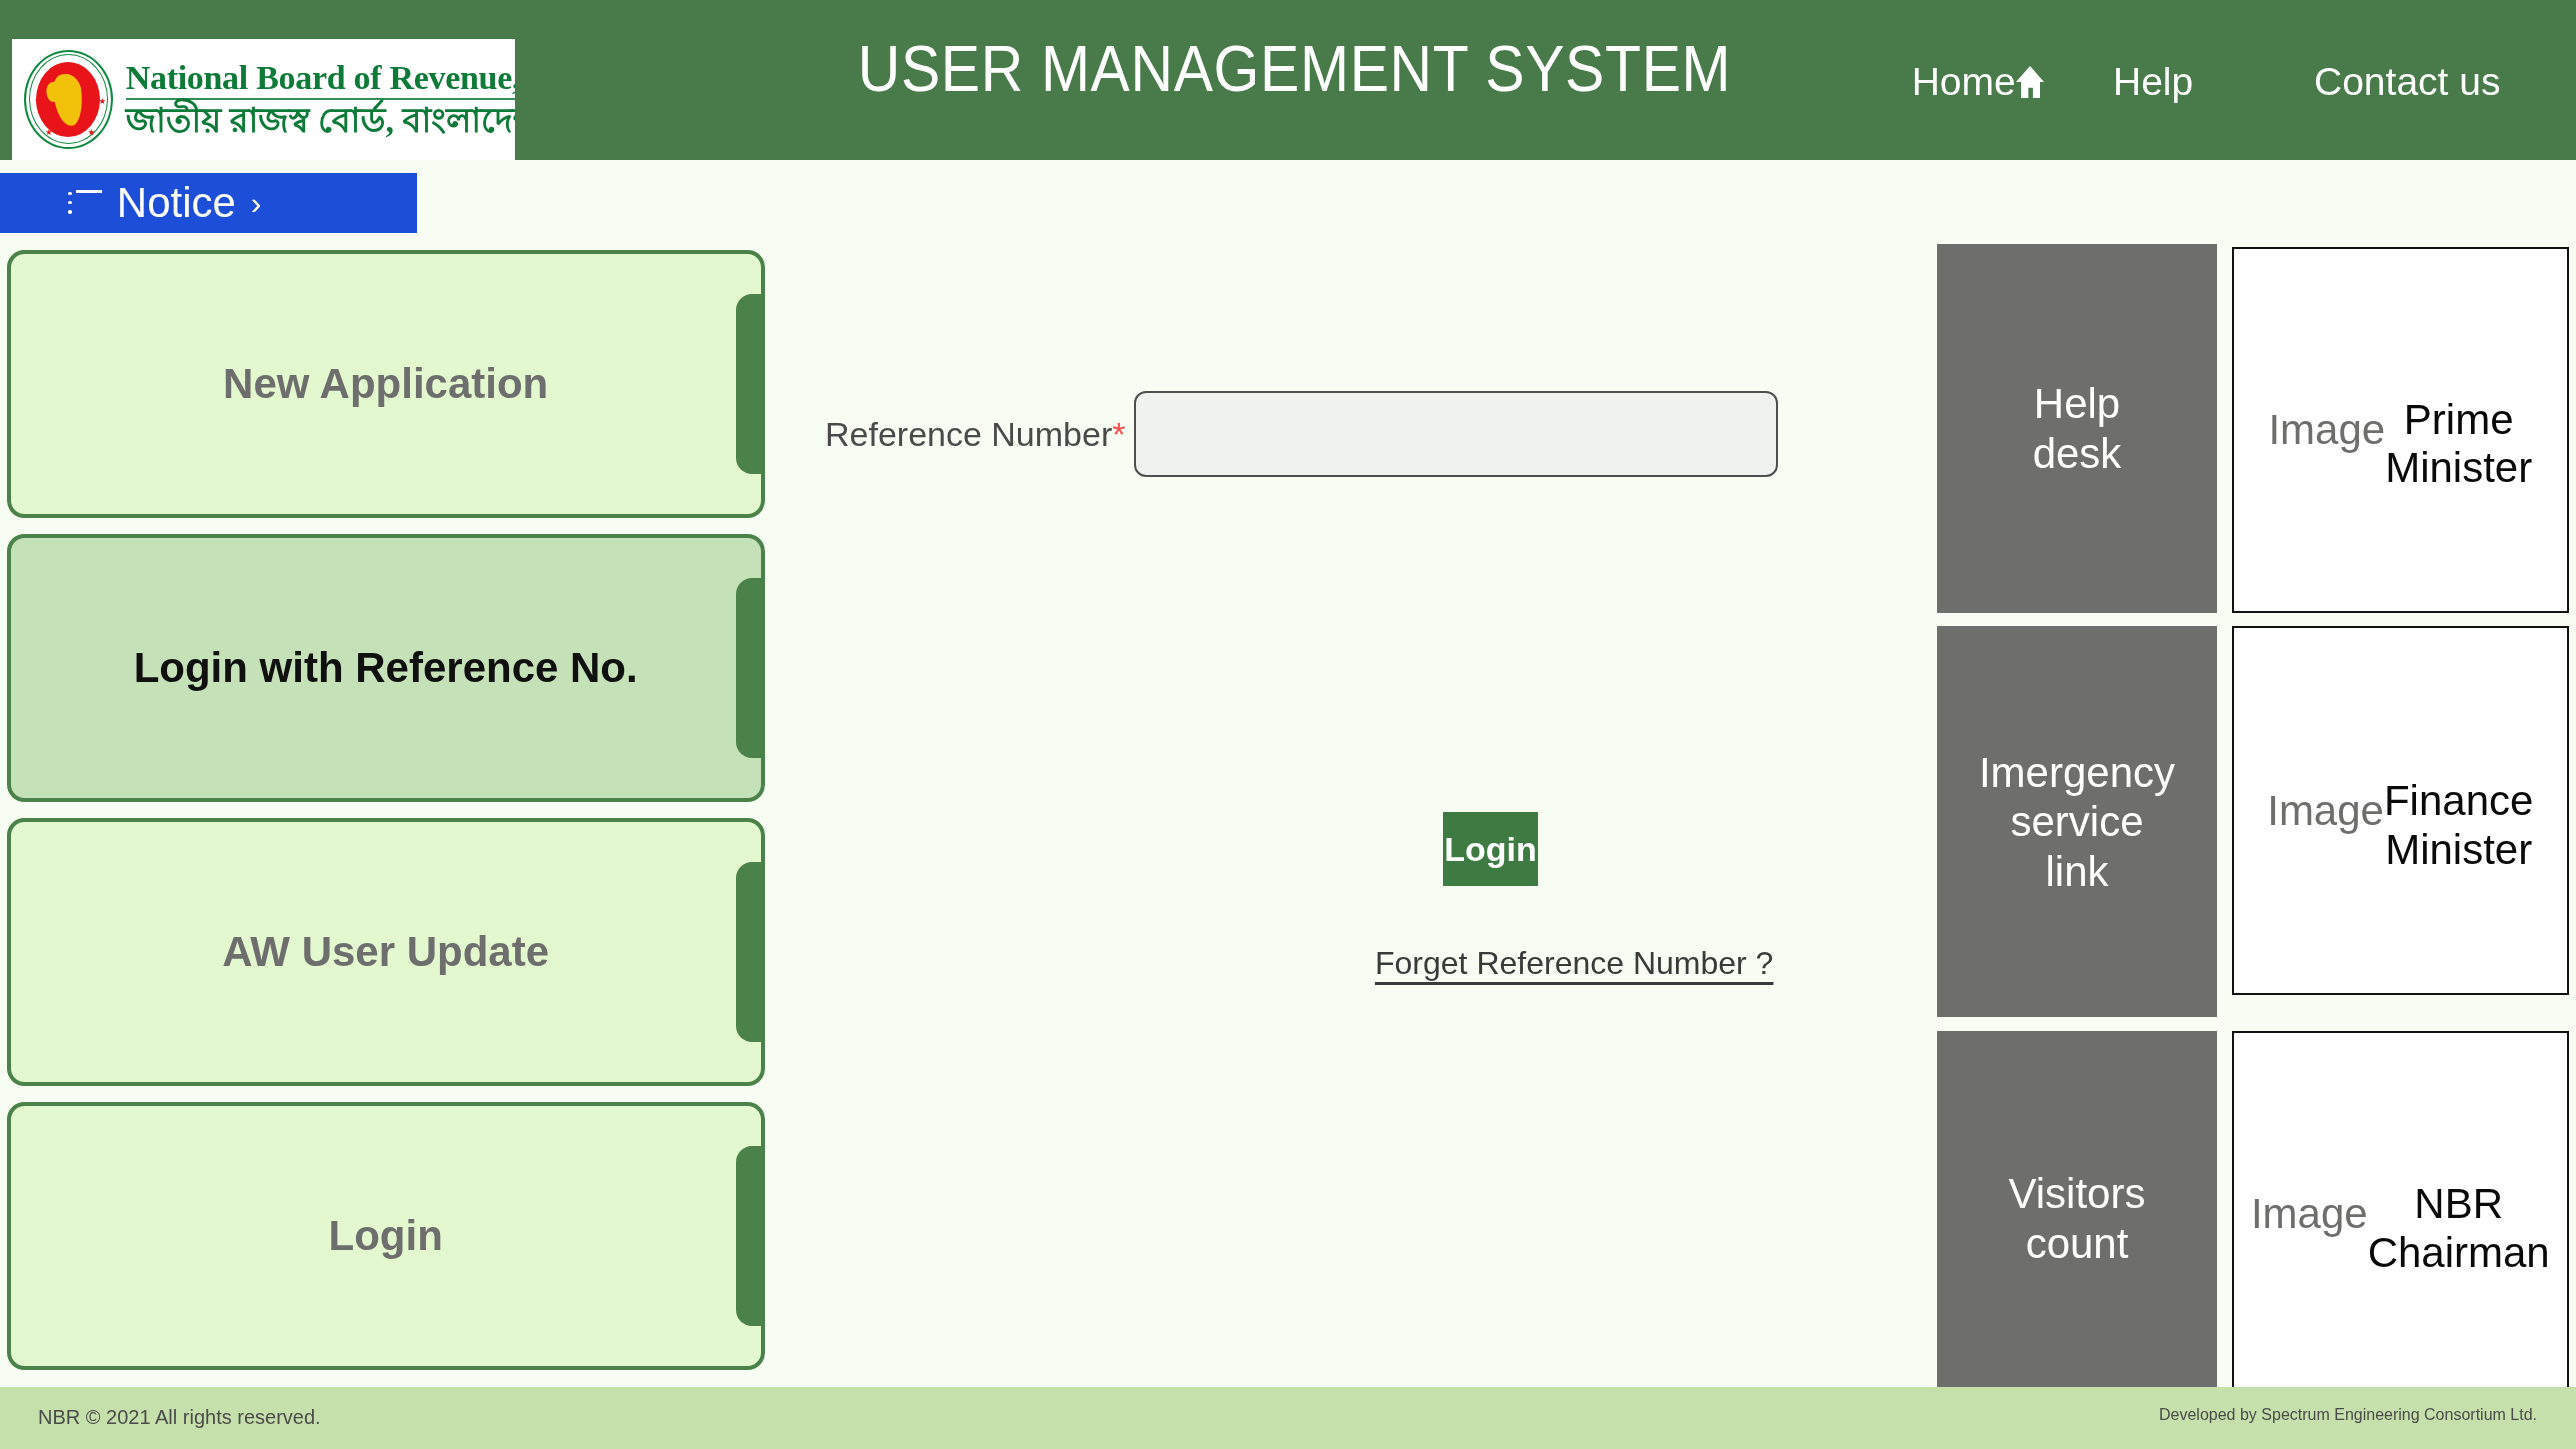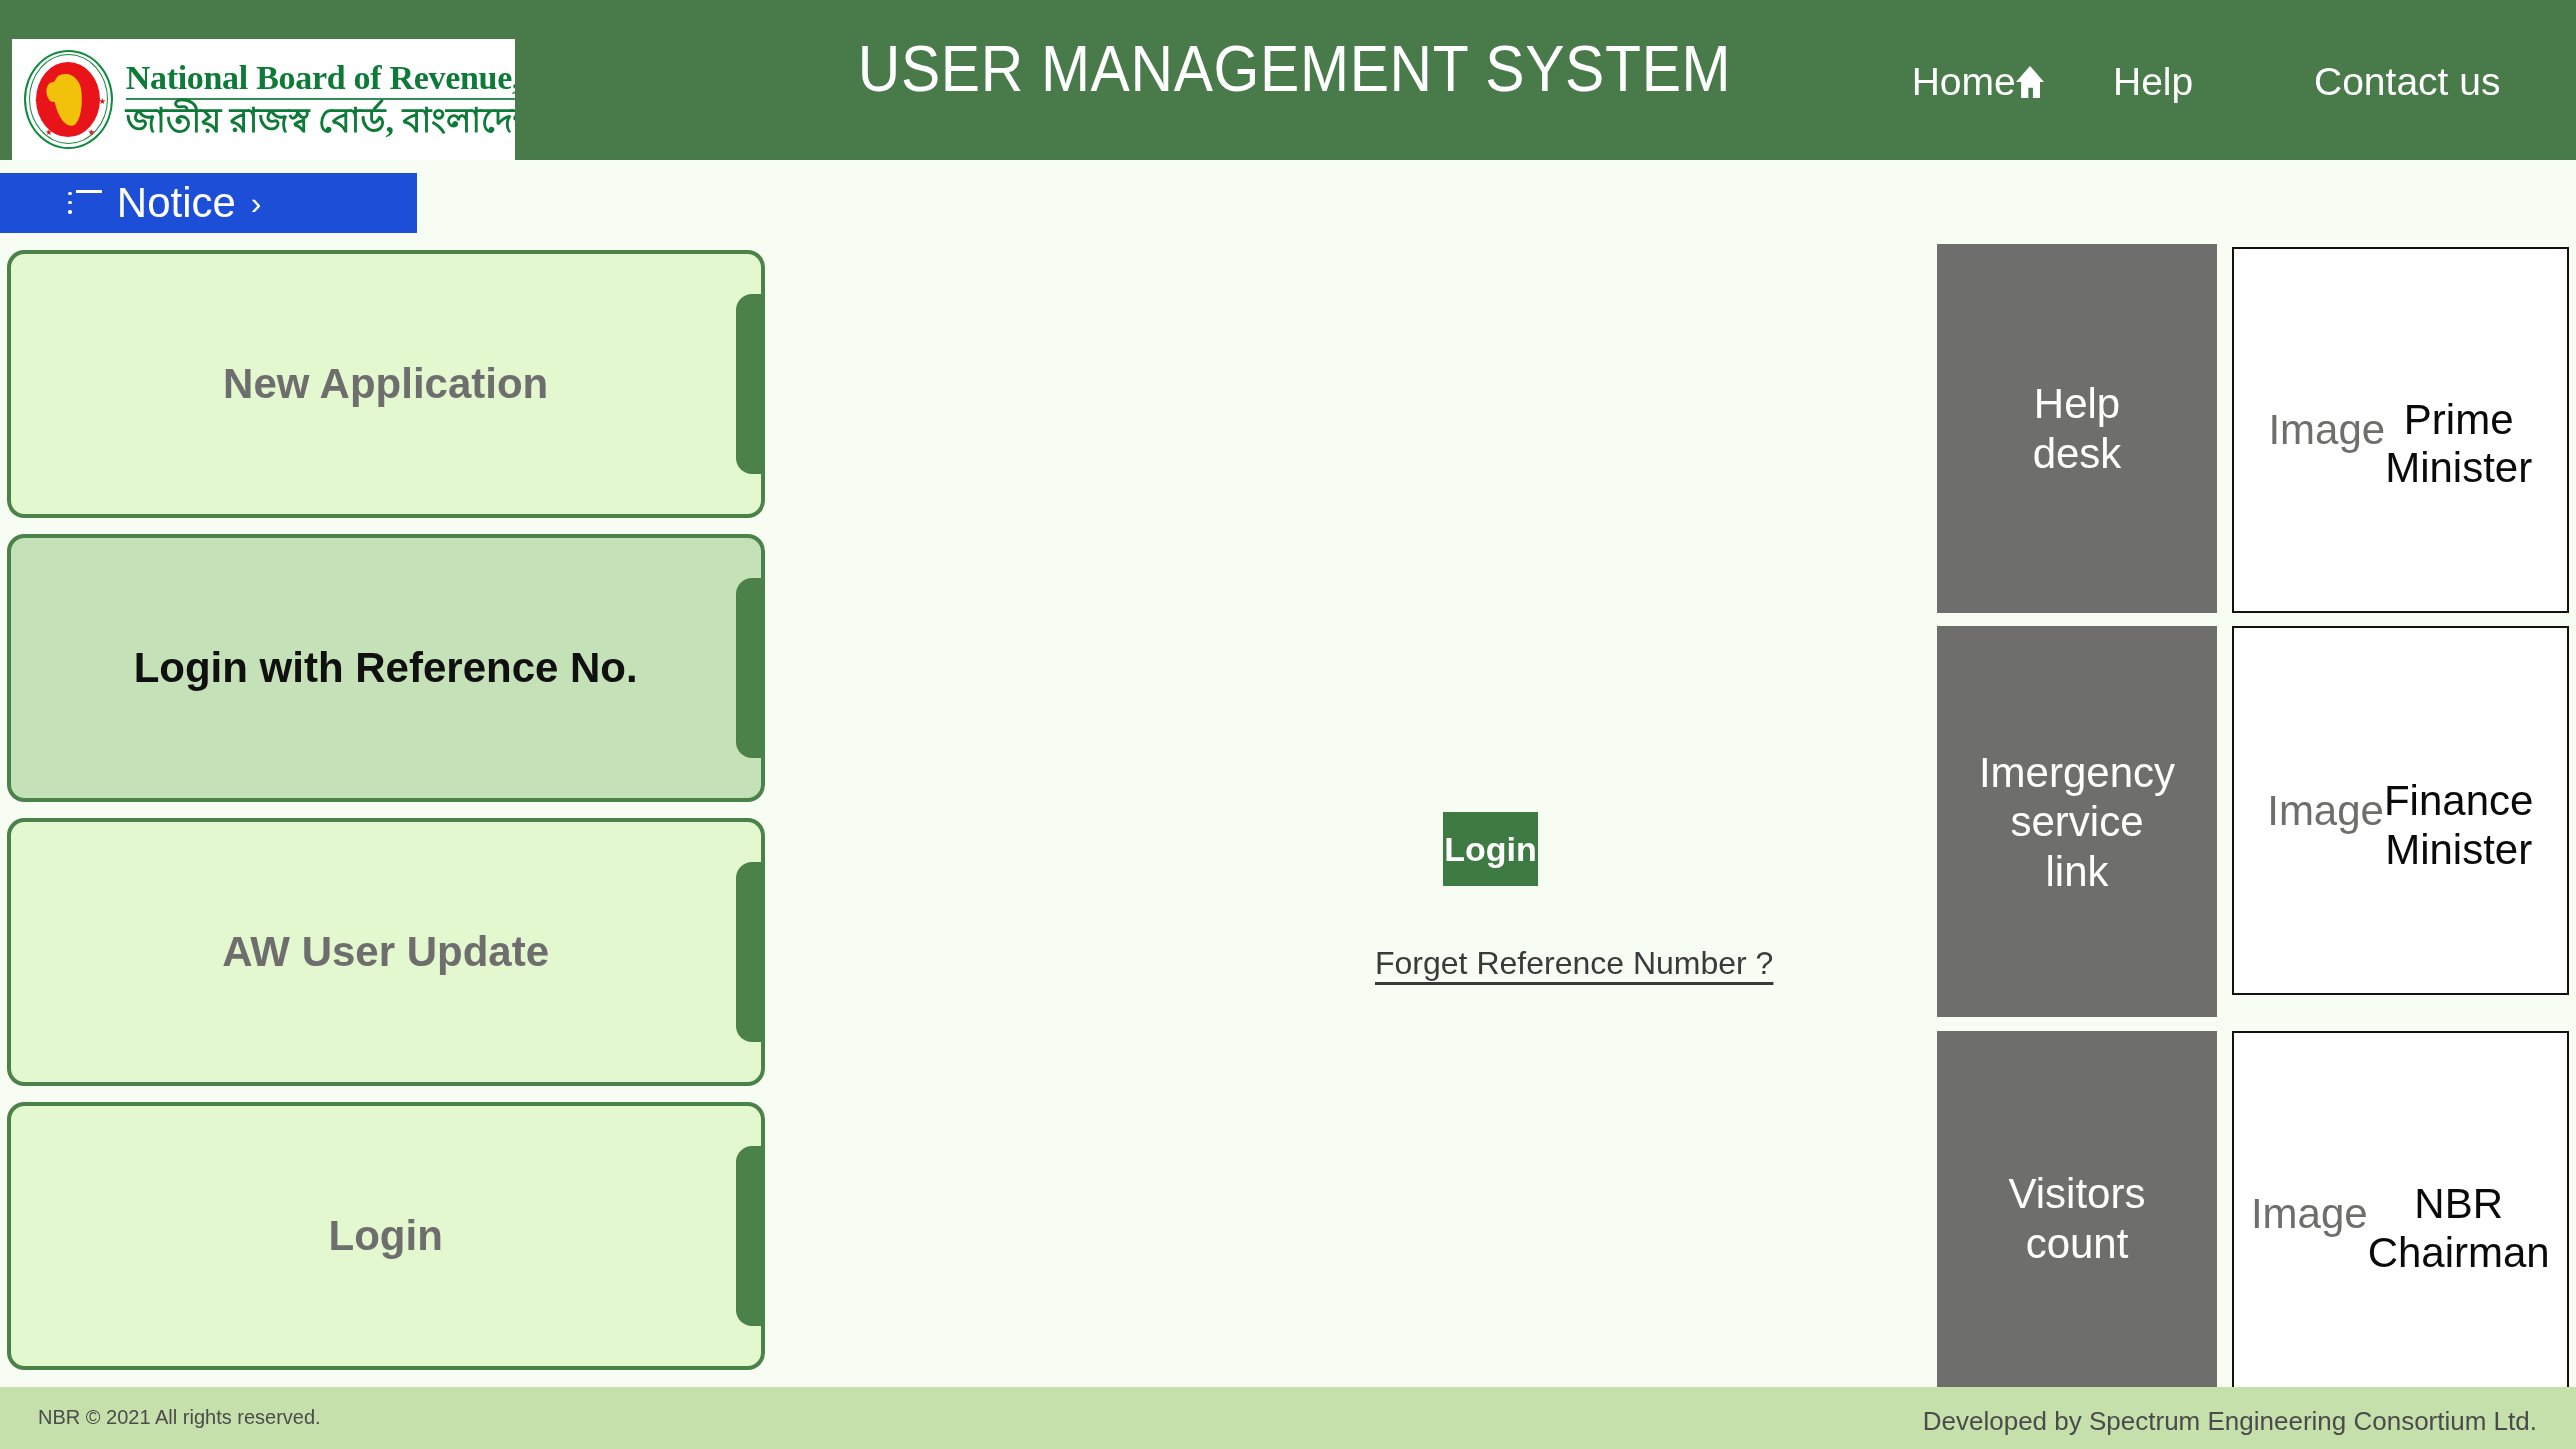--- a/index.html
+++ b/index.html
@@ -410,21 +410,21 @@
   .footer-left {
     position: absolute;
     left: 38px; top: 19px;
     font-size: 20px;
     color: #4B4B4B;
     white-space: nowrap;
   }
   .footer-right {
     position: absolute;
     right: 39px; top: 19px;
-    font-size: 26px;
+    font-size: 16px;
     color: #4B4B4B;
     white-space: nowrap;
   }
 </style>
 </head>
 <body>
 
 <div class="page">
 
   <div class="header">
@@ -495,20 +495,24 @@
       <span class="tab"></span>
     </div>
 
     <div class="side-btn">
       <span class="lbl">Login</span>
       <span class="tab"></span>
     </div>
   </div>
 
   <div class="form-area">
+    <div class="field-row">
+      <span class="field-label"><span>Reference Number</span><span class="req-star">*</span></span>
+      <input class="text-input" type="text" value="" style="">
+    </div>
 
     <button class="login-btn">Login</button>
 
     <div class="forget-link">Forget Reference Number ?</div>
   </div>
 
   <div class="right-panel">
 
     <div class="right-row row-1">
       <div class="gray-box">

